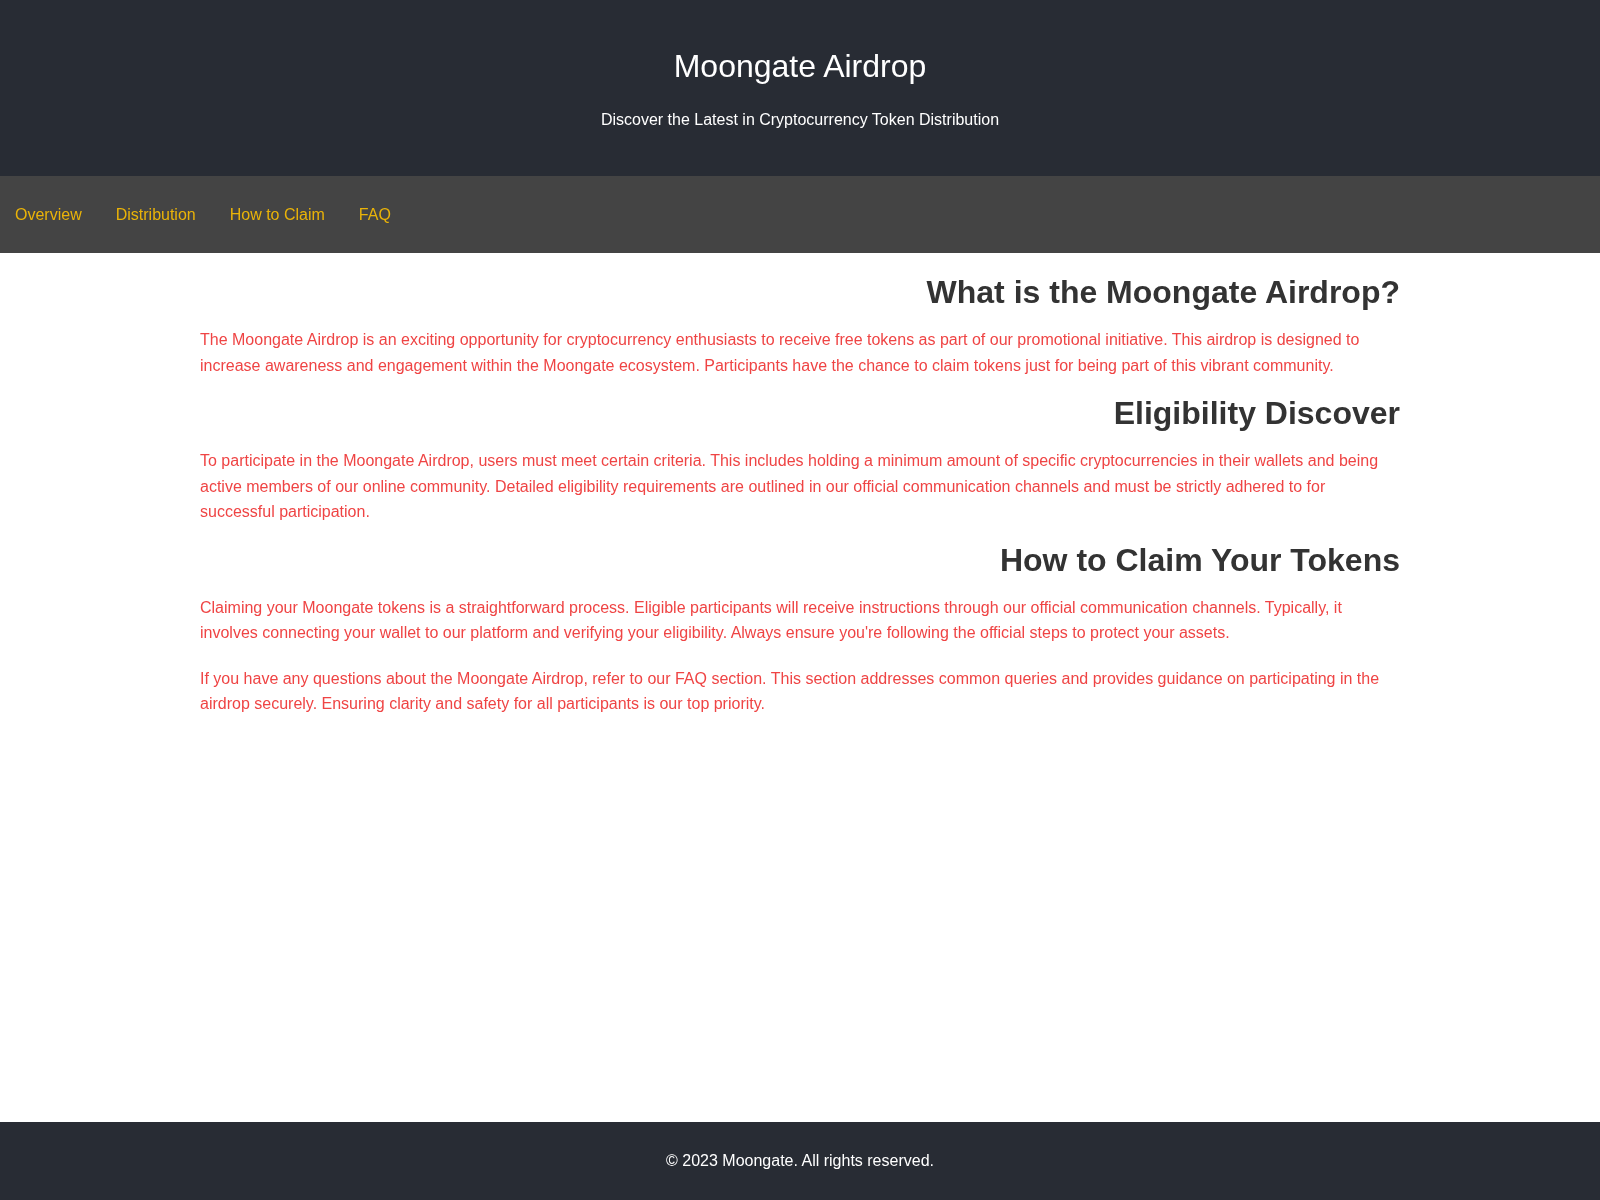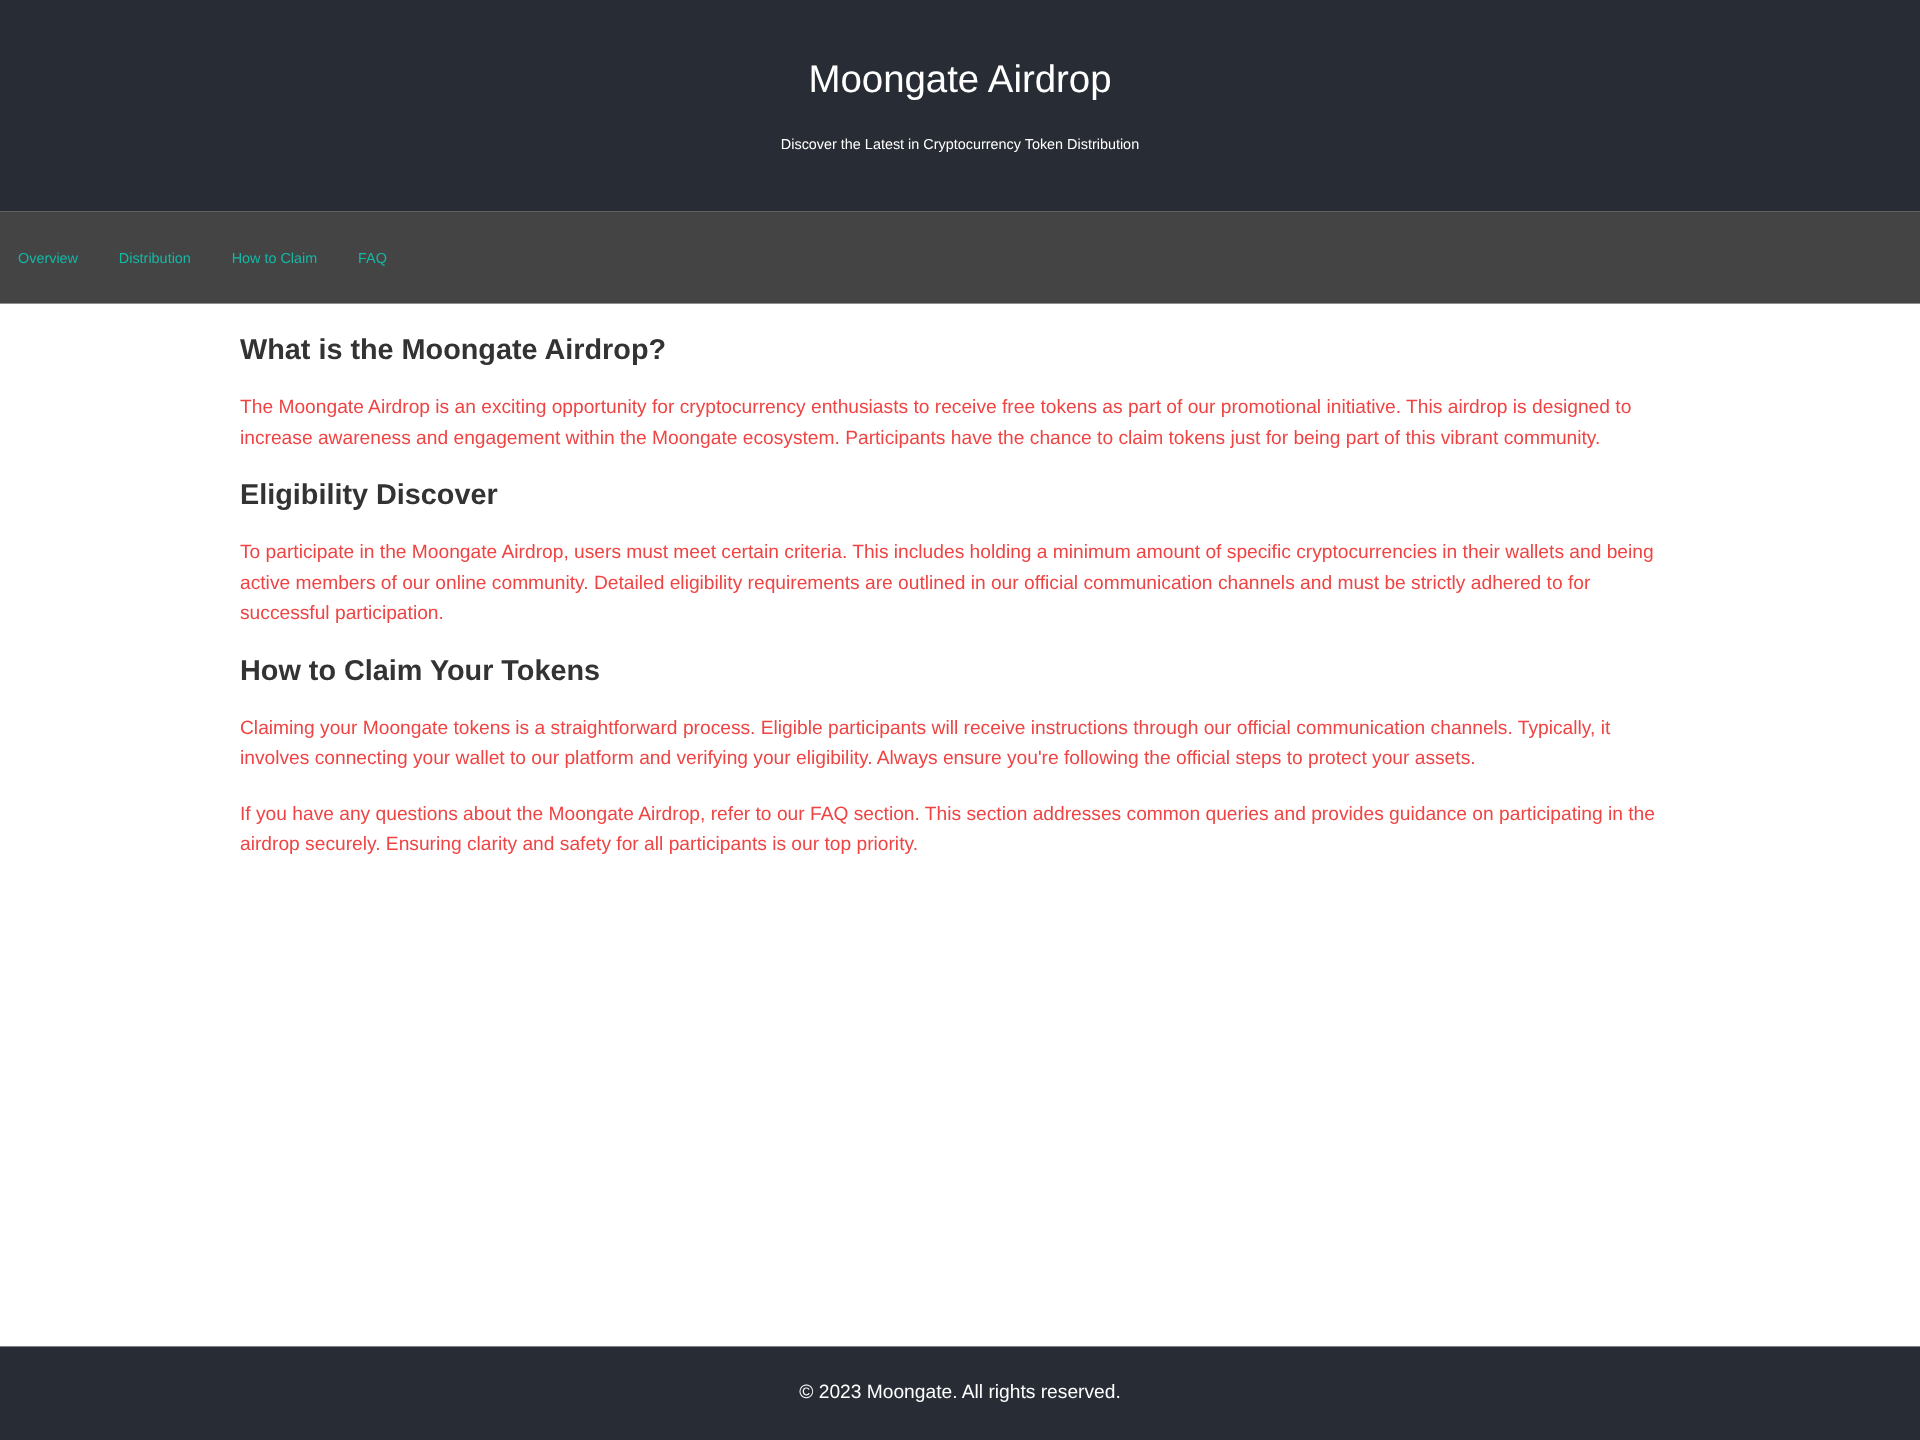--- a/index.html
+++ b/index.html
@@ -22,49 +22,50 @@
     }
     .site-header h1 {
       margin: 0;
       font-size: 32px;
       font-weight: normal;
       line-height: 36px;
     }
     .site-header p {
       margin: 0;
       margin-top: 26px;
-      font-size: 12px;
+      font-size: 16px;
       line-height: 20px;
     }
     .site-nav {
       background: #444444;
       height: 77px;
       display: flex;
       align-items: center;
       padding-left: 15px;
     }
     .site-nav a {
-      color: #14b8a6;
+      color: #eab308;
       text-decoration: none;
-      font-size: 12px;
+      font-size: 16px;
       margin-right: 34px;
       line-height: 20px;
     }
     .content {
       width: 1200px;
       margin: 0 auto;
       padding: 24px 0 0 0;
     }
     .section h2 {
       margin: 0;
       color: #333333;
-      font-size: 24px;
+      font-size: 32px;
       font-weight: bold;
       line-height: 30px;
       padding-top: 20px;
+      text-align: right;
     }
     .section p {
       margin: 0;
       margin-top: 20px;
       font-size: 16px;
       line-height: 25.5px;
       color: #ef4444;
     }
     .section:first-child h2 { padding-top: 0; }
     .site-footer {

